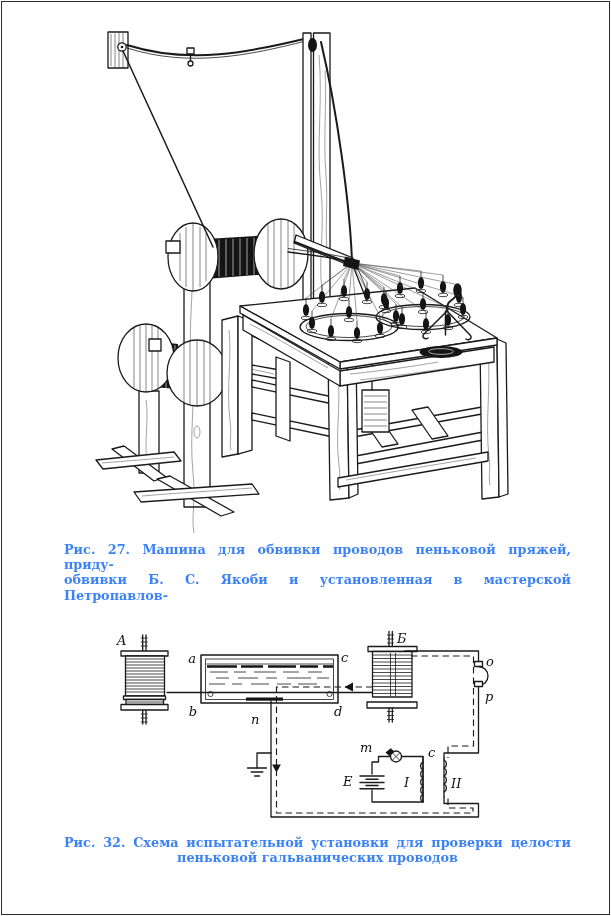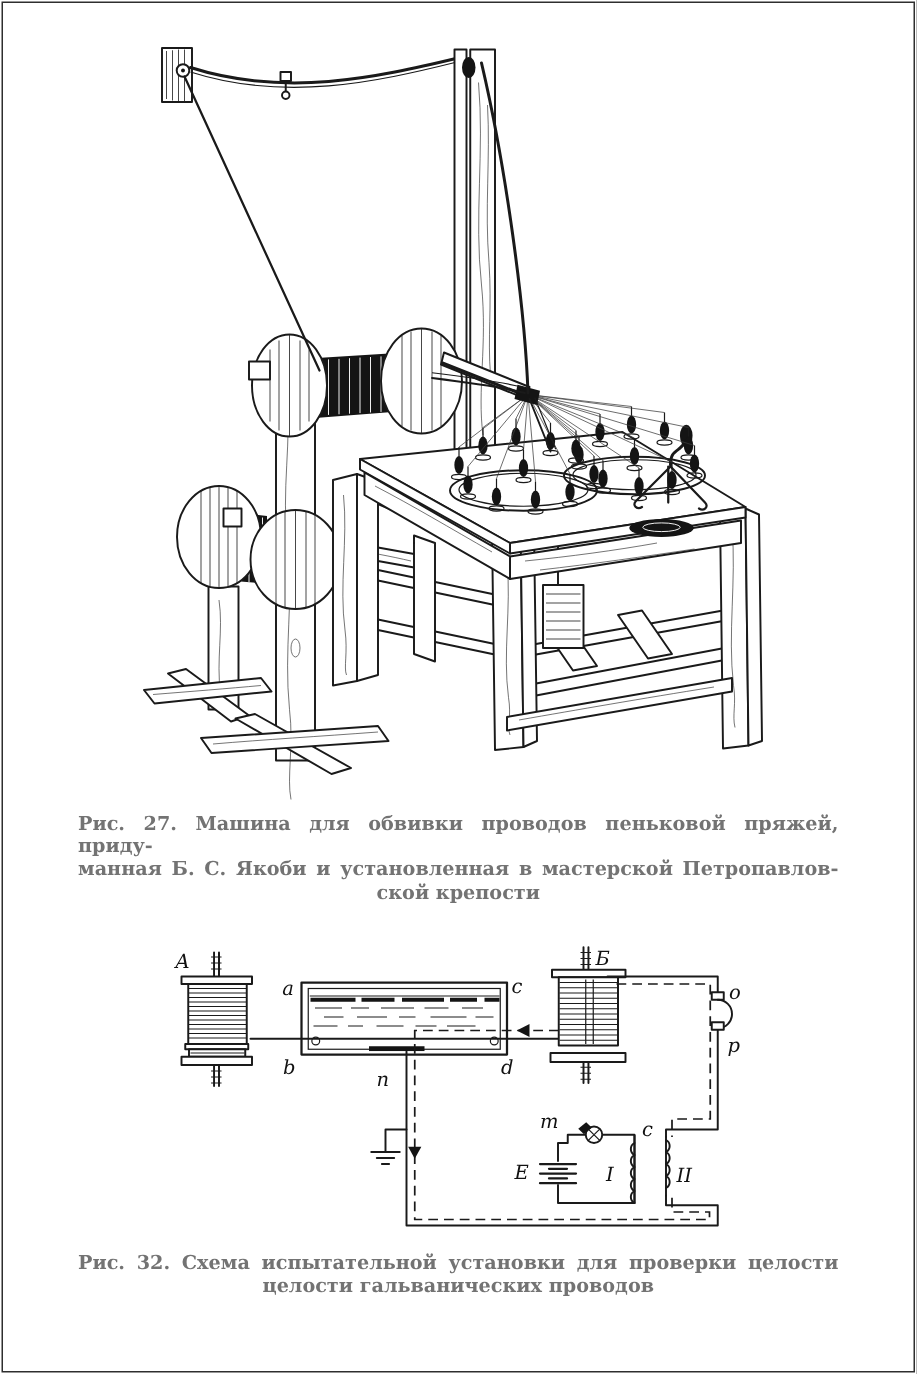--- a/index.html
+++ b/index.html
@@ -3,21 +3,21 @@
 <meta charset="utf-8">
 <style>
   html,body{margin:0;padding:0;background:#888;}
   .page{position:relative;width:611px;height:916px;background:#fff;overflow:hidden;
         font-family:"DejaVu Serif",serif;}
   .page-border{position:absolute;inset:1px;border:1.5px solid #2e2e2e;pointer-events:none;}
   figure{margin:0;}
   .fig-svg{position:absolute;left:0;display:block;}
   #engraving{top:0;}
   #schematic{top:615px;}
-  .caption{position:absolute;left:52px;width:507px;color:#737373;
+  .caption{position:absolute;left:64px;width:507px;color:#3b82f6;
            font-weight:700;font-size:12.8px;line-height:15.2px;}
   #cap27{top:542px;}
   #cap28{top:835px;}
   .cap-line.j{text-align:justify;text-align-last:justify;word-spacing:1.5px;}
   .cap-line.c{text-align:center;}
 
   
   .k  {stroke:#1a1a1a;fill:none;stroke-width:1.3;stroke-linecap:round;stroke-linejoin:round;}
   .k15{stroke:#1a1a1a;fill:none;stroke-width:1.5;stroke-linecap:round;stroke-linejoin:round;}
   .k2 {stroke:#1a1a1a;fill:none;stroke-width:2;stroke-linecap:round;}
@@ -210,22 +210,21 @@
         <path class="k2" d="M352 262C350 205 337 110 321 42"></path>
         <path class="k" d="M288 252C312 255 336 258 350 262"></path>
         <path class="k08" d="M288 248.5C312 251.5 336 255 350 258.5"></path>
         <path class="k" d="M353 266L367 301"></path>
         <path class="k08" d="M356.5 265L370.5 299.5"></path>
       </g>
     </svg>
 
     <figcaption id="cap27" class="caption">
       <div class="cap-line j">Рис. 27. Машина для обвивки проводов пеньковой пряжей, приду-</div>
-      <div class="cap-line j">манная Б. С. Якоби и установленная в мастерской Петропавлов-</div>
-      <div class="cap-line c">ской крепости</div>
+      <div class="cap-line j">обвивки Б. С. Якоби и установленная в мастерской Петропавлов-</div>
     </figcaption>
   </figure>
 
   <figure>
     <svg id="schematic" class="fig-svg" width="611" height="215" viewBox="0 615 611 215" xmlns="http://www.w3.org/2000/svg">
 
       <g>
         <path class="k" d="M142.7 635V651M146 635V651"></path>
         <path class="k08" d="M140.7 638h7M140.7 642h7M140.7 646h7"></path>
         <rect class="kf" x="121" y="651" width="47" height="5"></rect>
@@ -314,16 +313,16 @@
         <text class="lbl" x="360" y="752">m</text>
         <text class="lbl" x="343" y="786">E</text>
         <text class="lbl" x="404" y="787">I</text>
         <text class="lbl" x="428" y="757">c</text>
         <text class="lbl" x="451" y="788">II</text>
       </g>
     </svg>
 
     <figcaption id="cap28" class="caption">
       <div class="cap-line j">Рис. 32. Схема испытательной установки для проверки целости</div>
-      <div class="cap-line c">целости гальванических проводов</div>
+      <div class="cap-line c">пеньковой гальванических проводов</div>
     </figcaption>
   </figure>
 </div>
 
 </body></html>

